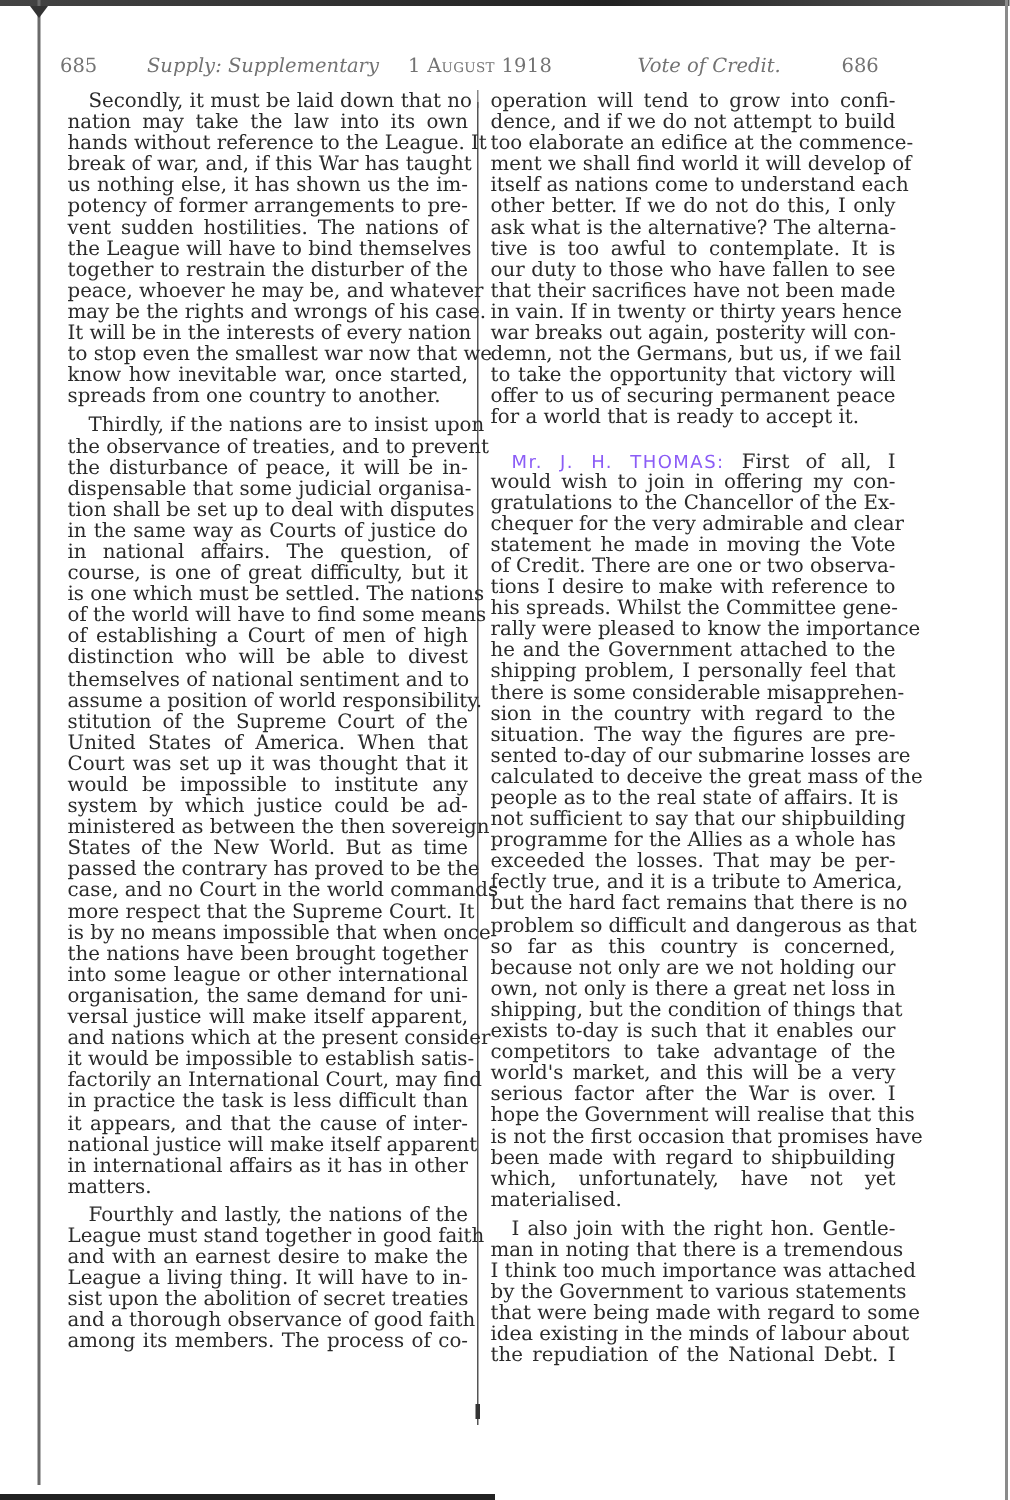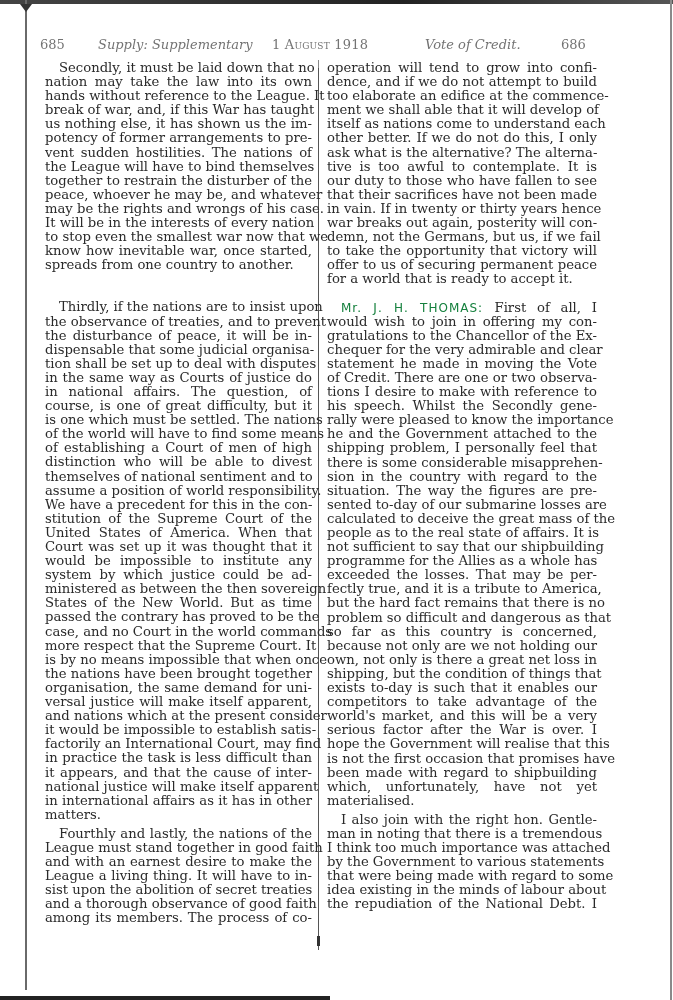--- a/index.html
+++ b/index.html
@@ -49,21 +49,21 @@
   .col-left { left: 45px; }
   .col-right { left: 327px; width: 270px; }
   .line {
     display: block; white-space: nowrap; text-align: justify;
     text-align-last: justify; height: 14.1px; overflow: visible;
   }
   .line.last { text-align-last: left; }
   .para-gap { height: 5px; }
   .speaker {
     font-family: "DejaVu Sans", "Liberation Sans", sans-serif;
-    font-size: 12px; letter-spacing: 1px; color: #15803d;
+    font-size: 12px; letter-spacing: 1px; color: #8b5cf6;
   }
   .divider {
     position: absolute; left: 318px; top: 68px; width: 1px; height: 882px;
     background: #555;
   }
   .divider-tick-top {
     position: absolute; left: 318px; top: 60px; width: 1px; height: 12px; background: #888;
   }
   .divider-end {
     position: absolute; left: 317px; top: 936px; width: 3px; height: 10px; background: #333;
@@ -103,47 +103,47 @@
       <span class="line">together to restrain the disturber of the</span>
       <span class="line">peace, whoever he may be, and whatever</span>
       <span class="line">may be the rights and wrongs of his case.</span>
       <span class="line">It will be in the interests of every nation</span>
       <span class="line">to stop even the smallest war now that we</span>
       <span class="line">know how inevitable war, once started,</span>
       <span class="line last">spreads from one country to another.</span>
     </div>
     <div class="para-gap"></div>
     <div>
-      <span class="line" style="padding-left: 14px; margin-top: 23px;">Thirdly, if the nations are to insist upon</span>
+      <span class="line" style="padding-left: 14px;">Thirdly, if the nations are to insist upon</span>
       <span class="line">the observance of treaties, and to prevent</span>
       <span class="line">the disturbance of peace, it will be in-</span>
       <span class="line">dispensable that some judicial organisa-</span>
       <span class="line">tion shall be set up to deal with disputes</span>
       <span class="line">in the same way as Courts of justice do</span>
       <span class="line">in national affairs. The question, of</span>
       <span class="line">course, is one of great difficulty, but it</span>
       <span class="line">is one which must be settled. The nations</span>
       <span class="line">of the world will have to find some means</span>
       <span class="line">of establishing a Court of men of high</span>
       <span class="line">distinction who will be able to divest</span>
       <span class="line">themselves of national sentiment and to</span>
       <span class="line">assume a position of world responsibility.</span>
-      <span class="line">We have a precedent for this in the con-</span>
       <span class="line">stitution of the Supreme Court of the</span>
       <span class="line">United States of America. When that</span>
       <span class="line">Court was set up it was thought that it</span>
       <span class="line">would be impossible to institute any</span>
       <span class="line">system by which justice could be ad-</span>
       <span class="line">ministered as between the then sovereign</span>
       <span class="line">States of the New World. But as time</span>
       <span class="line">passed the contrary has proved to be the</span>
       <span class="line">case, and no Court in the world commands</span>
       <span class="line">more respect that the Supreme Court. It</span>
       <span class="line">is by no means impossible that when once</span>
       <span class="line">the nations have been brought together</span>
+      <span class="line">into some league or other international</span>
       <span class="line">organisation, the same demand for uni-</span>
       <span class="line">versal justice will make itself apparent,</span>
       <span class="line">and nations which at the present consider</span>
       <span class="line">it would be impossible to establish satis-</span>
       <span class="line">factorily an International Court, may find</span>
       <span class="line">in practice the task is less difficult than</span>
       <span class="line">it appears, and that the cause of inter-</span>
       <span class="line">national justice will make itself apparent</span>
       <span class="line">in international affairs as it has in other</span>
       <span class="line last">matters.</span>
@@ -157,21 +157,21 @@
       <span class="line">sist upon the abolition of secret treaties</span>
       <span class="line">and a thorough observance of good faith</span>
       <span class="line">among its members. The process of co-</span>
     </div>
   </div>
 <div class="col col-right" id="col-right">
     <div>
       <span class="line">operation will tend to grow into confi-</span>
       <span class="line">dence, and if we do not attempt to build</span>
       <span class="line">too elaborate an edifice at the commence-</span>
-      <span class="line">ment we shall able that it will develop of</span>
+      <span class="line">ment we shall find world it will develop of</span>
       <span class="line">itself as nations come to understand each</span>
       <span class="line">other better. If we do not do this, I only</span>
       <span class="line">ask what is the alternative? The alterna-</span>
       <span class="line">tive is too awful to contemplate. It is</span>
       <span class="line">our duty to those who have fallen to see</span>
       <span class="line">that their sacrifices have not been made</span>
       <span class="line">in vain. If in twenty or thirty years hence</span>
       <span class="line">war breaks out again, posterity will con-</span>
       <span class="line">demn, not the Germans, but us, if we fail</span>
       <span class="line">to take the opportunity that victory will</span>
@@ -180,21 +180,21 @@
     </div>
     <div class="para-gap" style="height: 14px;"></div>
     <div>
       <span class="line" style="padding-left: 14px;"><span class="speaker">Mr. J. H. THOMAS: </span><span>First of all, I</span></span>
       <span class="line">would wish to join in offering my con-</span>
       <span class="line">gratulations to the Chancellor of the Ex-</span>
       <span class="line">chequer for the very admirable and clear</span>
       <span class="line">statement he made in moving the Vote</span>
       <span class="line">of Credit. There are one or two observa-</span>
       <span class="line">tions I desire to make with reference to</span>
-      <span class="line">his speech. Whilst the Secondly gene-</span>
+      <span class="line">his spreads. Whilst the Committee gene-</span>
       <span class="line">rally were pleased to know the importance</span>
       <span class="line">he and the Government attached to the</span>
       <span class="line">shipping problem, I personally feel that</span>
       <span class="line">there is some considerable misapprehen-</span>
       <span class="line">sion in the country with regard to the</span>
       <span class="line">situation. The way the figures are pre-</span>
       <span class="line">sented to-day of our submarine losses are</span>
       <span class="line">calculated to deceive the great mass of the</span>
       <span class="line">people as to the real state of affairs. It is</span>
       <span class="line">not sufficient to say that our shipbuilding</span>

